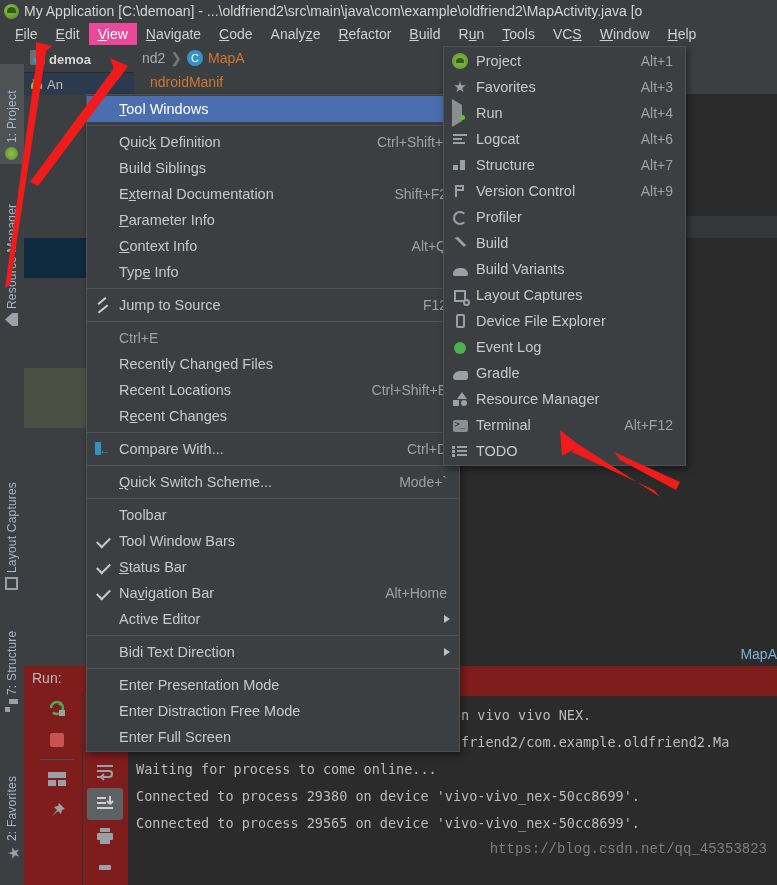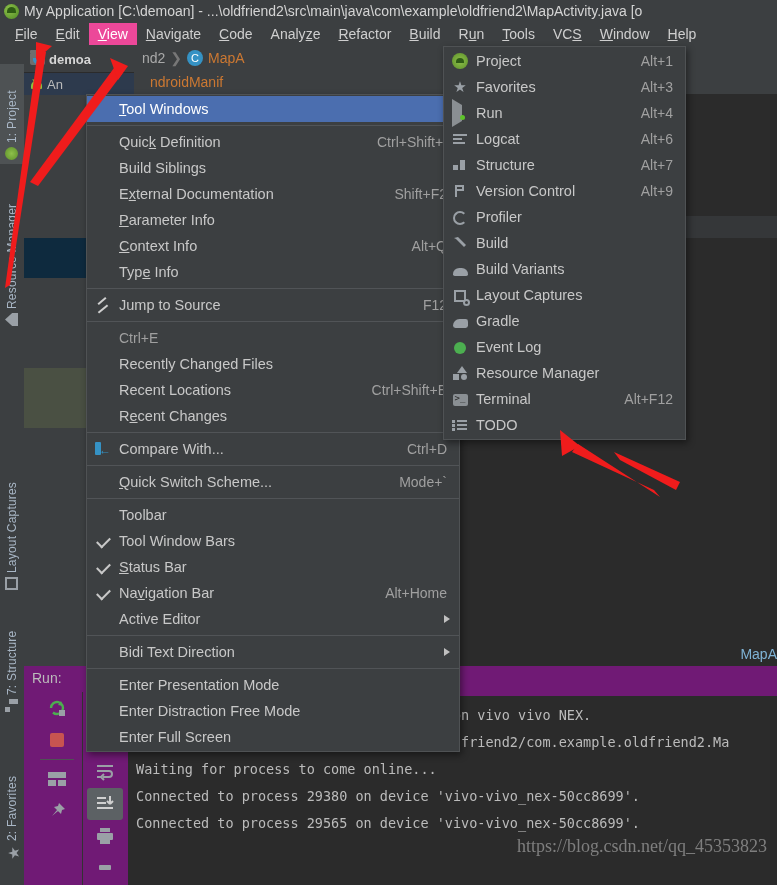--- a/index.html
+++ b/index.html
@@ -94,38 +94,38 @@
   #gutter{position:absolute;left:0;top:0;width:643px;height:572px;}
   .foldline{position:absolute;width:1px;background:#5a5a5a;}
   .foldbox{position:absolute;width:17px;height:13px;border:1px solid #6b6b6b;background:#3c3f41;}
   .foldbox i{position:absolute;left:3px;top:5px;width:9px;height:1px;background:#9a9a9a;}
   .bkpt{position:absolute;width:11px;height:11px;border-radius:50%;background:#3592c4;border:2px solid #2b7ba8;box-sizing:border-box;}
   .uparrow{position:absolute;width:0;height:0;border-left:5px solid transparent;border-right:5px solid transparent;border-bottom:7px solid #d9534f;}
   .uparrow:after{content:"";position:absolute;left:-1px;top:7px;width:2px;height:8px;background:#d9534f;}
   #footerpath{position:absolute;left:0;bottom:0;width:643px;height:24px;display:flex;align-items:center;justify-content:flex-end;padding-right:14px;color:#7fb3d5;font-size:14px;}
 
   
-  #runpanel{position:absolute;left:24px;top:666px;width:753px;height:219px;background:#701a75;}
+  #runpanel{position:absolute;left:24px;top:666px;width:753px;height:219px;background:#7f1d1d;}
   #runlabel{position:absolute;left:8px;top:4px;font-size:14px;color:#bbbbbb;}
   #runtoolbar{position:absolute;left:8px;top:26px;width:50px;height:193px;border-right:1px solid #323232;}
   #runtoolbar2{position:absolute;left:60px;top:26px;width:42px;height:193px;}
   .tbtn{width:36px;height:32px;display:flex;align-items:center;justify-content:center;margin:0 auto;}
   .tbtn.on{background:#5c6164;border-radius:3px;}
   #runtabs{position:absolute;left:310px;top:0px;height:30px;display:flex;align-items:center;}
   .rtab{display:flex;align-items:center;gap:6px;background:#4e5254;height:26px;padding:0 10px;font-size:14px;color:#d4d4d4;}
   .rtab .x{color:#8b8b8b;font-size:14px;}
   .andmini{width:15px;height:11px;position:relative;}
   .andmini:before{content:"";position:absolute;left:1px;top:2px;width:12px;height:8px;border-radius:5px 5px 1px 1px;background:#5ec32b;}
   #console{
     position:absolute;left:104px;top:30px;width:673px;height:189px;
     background:#2b2b2b;padding:6px 0 0 8px;box-sizing:border-box;
     font-family:"DejaVu Sans Mono",monospace;font-size:13.5px;color:#bbbbbb;
     line-height:27px;overflow:hidden;white-space:nowrap;
   }
-  #watermark{position:absolute;right:10px;bottom:28px;color:#8d8d8d;font-size:18px;font-family:Liberation Serif, serif;opacity:.85;}
+  #watermark{position:absolute;right:10px;bottom:28px;color:#8d8d8d;font-size:14px;font-family:Liberation Mono, monospace;opacity:.85;}
 
   
   .menu{
     position:absolute;background:#3c3f41;border:1px solid #4f5254;
     box-shadow:2px 3px 7px rgba(0,0,0,.45);z-index:40;padding:1px 0;
   }
   .menu .row{
     display:flex;align-items:center;height:26px;position:relative;
     font-size:14.5px;color:#c8c8c8;white-space:nowrap;
   }
@@ -594,34 +594,41 @@
   </div>
 
   <div class="row">
     <span class="gut">
         <span class="ic16 ic-layout"></span>
       </span>
     <span class="lbl">Layout Captures</span>
     <span class="sc"></span>
   </div>
 
+  <div class="row">
+    <span class="gut">
+        <span class="ic-device"></span>
+      </span>
+    <span class="lbl">Device File Explorer</span>
+    <span class="sc"></span>
+  </div>
+
+  <div class="row">
+    <span class="gut">
+        <span class="ic-event"></span>
+      </span>
+    <span class="lbl">Event Log</span>
+    <span class="sc"></span>
+  </div>
 
   <div class="row">
     <span class="gut">
         <span class="ic-gradle"></span>
       </span>
     <span class="lbl">Gradle</span>
-    <span class="sc"></span>
-  </div>
-
-  <div class="row">
-    <span class="gut">
-        <span class="ic-event"></span>
-      </span>
-    <span class="lbl">Event Log</span>
     <span class="sc"></span>
   </div>
 
   <div class="row">
     <span class="gut">
       <span class="ic16 ic-res">
         <span style="left:5px;top:1px;width:0;height:0;border-left:5px solid transparent;border-right:5px solid transparent;border-bottom:7px solid #9aa0a6;background:none;"></span>
         <span style="left:1px;top:9px;width:6px;height:6px;"></span>
         <span style="left:9px;top:9px;width:6px;height:6px;border-radius:50%;"></span>
       </span>

